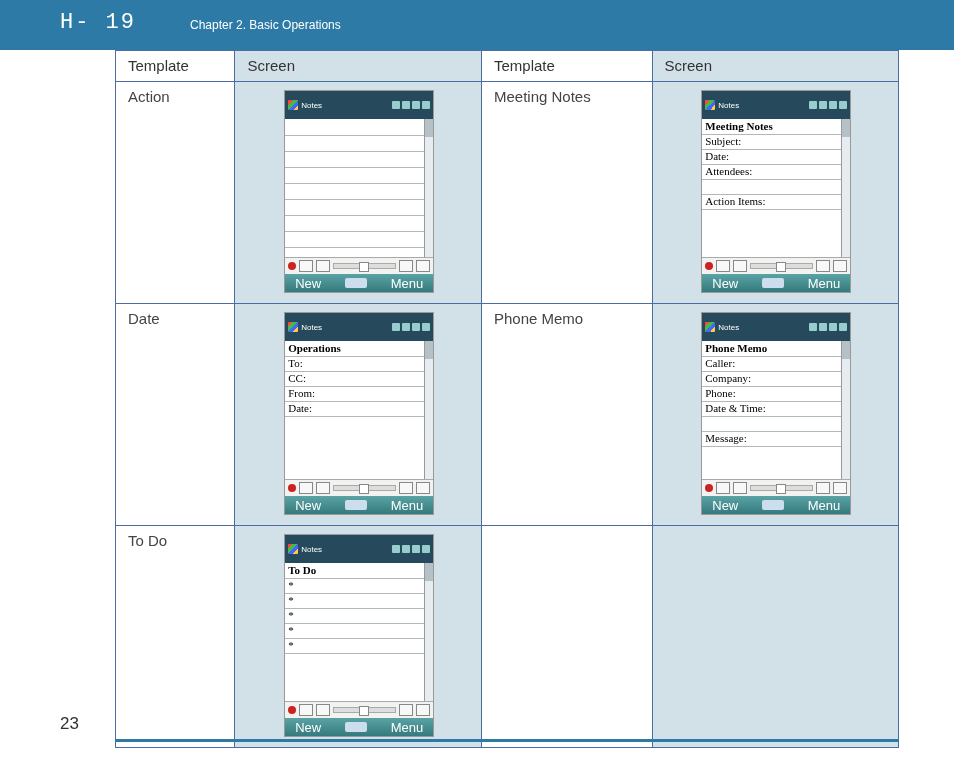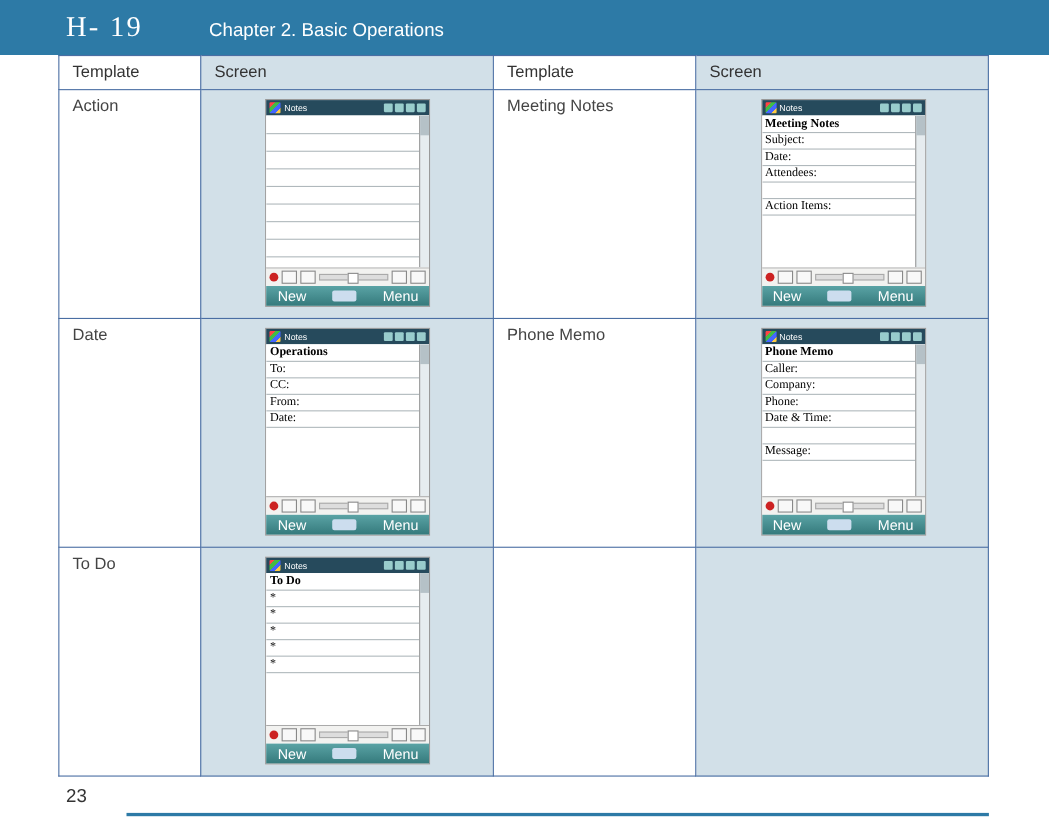--- a/index.html
+++ b/index.html
@@ -6,36 +6,36 @@
   --blue:#2d7aa6;
   --accent:#4089b2;
   --table-border:#4a6ea3;
   --teal:#3e8a8c;
   --teal2:#52a2a4;
   --muted:#a8b8c0;
 }
 html,body{margin:0;padding:0;background:#fff;font-family:"Segoe UI",Arial,sans-serif}
 .page{width:954px;height:764px;margin:0 auto;position:relative;background:#fff}
 .hdr{background:var(--blue);height:50px;position:relative}
-.logo{position:absolute;left:60px;top:10px;color:#fff;font-size:26px;font-weight:300;letter-spacing:2px;font-family:Liberation Serif, serif}
-.chapter{position:absolute;left:190px;top:18px;color:#fff;font-size:17px;font-weight:300}
-.content{padding:0 55px 0 53px}
+.logo{position:absolute;left:60px;top:10px;color:#fff;font-size:22px;font-weight:300;letter-spacing:2px;font-family:Liberation Mono, monospace}
+.chapter{position:absolute;left:190px;top:18px;color:#fff;font-size:12px;font-weight:300}
+.content{padding:0 55px 0 115px}
 table.main{border-collapse:collapse;width:100%;margin:0}
 table.main td{border:1px solid var(--table-border);vertical-align:top;padding:6px 10px 6px 12px;font-size:15px;color:#444;font-weight:300}
 table.main tr.head td{font-weight:400;color:#333;height:18px}
 td.compact{height:28px;padding-top:6px;padding-bottom:6px}
 td.sc{background:#d2e0e8}
 td.sc.scroll-col{text-align:center}
 td.template-name{color:#8a9aa2;font-weight:300}
 .pagenum{position:absolute;left:60px;bottom:30px;font-size:17px;color:#333}
 .bar{position:absolute;left:115px;right:55px;bottom:22px;height:3px;background:var(--blue)}
 
 
 .phone{width:148px;background:#fff;border:1px solid #999;margin:2px 0 4px 0;display:inline-block;text-align:left}
-.topbar{height:14px;background:#264a5c;display:flex;align-items:center;padding:0 3px;gap:3px}
+.topbar{height:28px;background:#264a5c;display:flex;align-items:center;padding:0 3px;gap:3px}
 .win{width:10px;height:10px;background:linear-gradient(135deg,#f44 0 25%,#4b4 25% 50%,#46f 50% 75%,#fc4 75% 100%);border-radius:1px}
 .top-title{color:#fff;font-size:8px;flex:1}
 .sys{display:flex;gap:2px}
 .sys span{width:8px;height:8px;background:#9cc;border-radius:1px}
 .canvas{height:138px;position:relative;background:#fff;overflow:hidden}
 .lines{position:absolute;inset:0}
 .hr{position:absolute;left:0;right:8px;height:0;border-top:1px solid #b0b8bc}
 .vscroll{position:absolute;right:0;top:0;width:8px;bottom:0;background:#e6ecef;border-left:1px solid #999}
 .thumb{position:absolute;right:0;top:0;width:8px;height:18px;background:#b5c1c7}
 .text{position:absolute;left:3px;right:10px;font-family:"Times New Roman",serif;font-size:11px;color:#000;line-height:15px}

